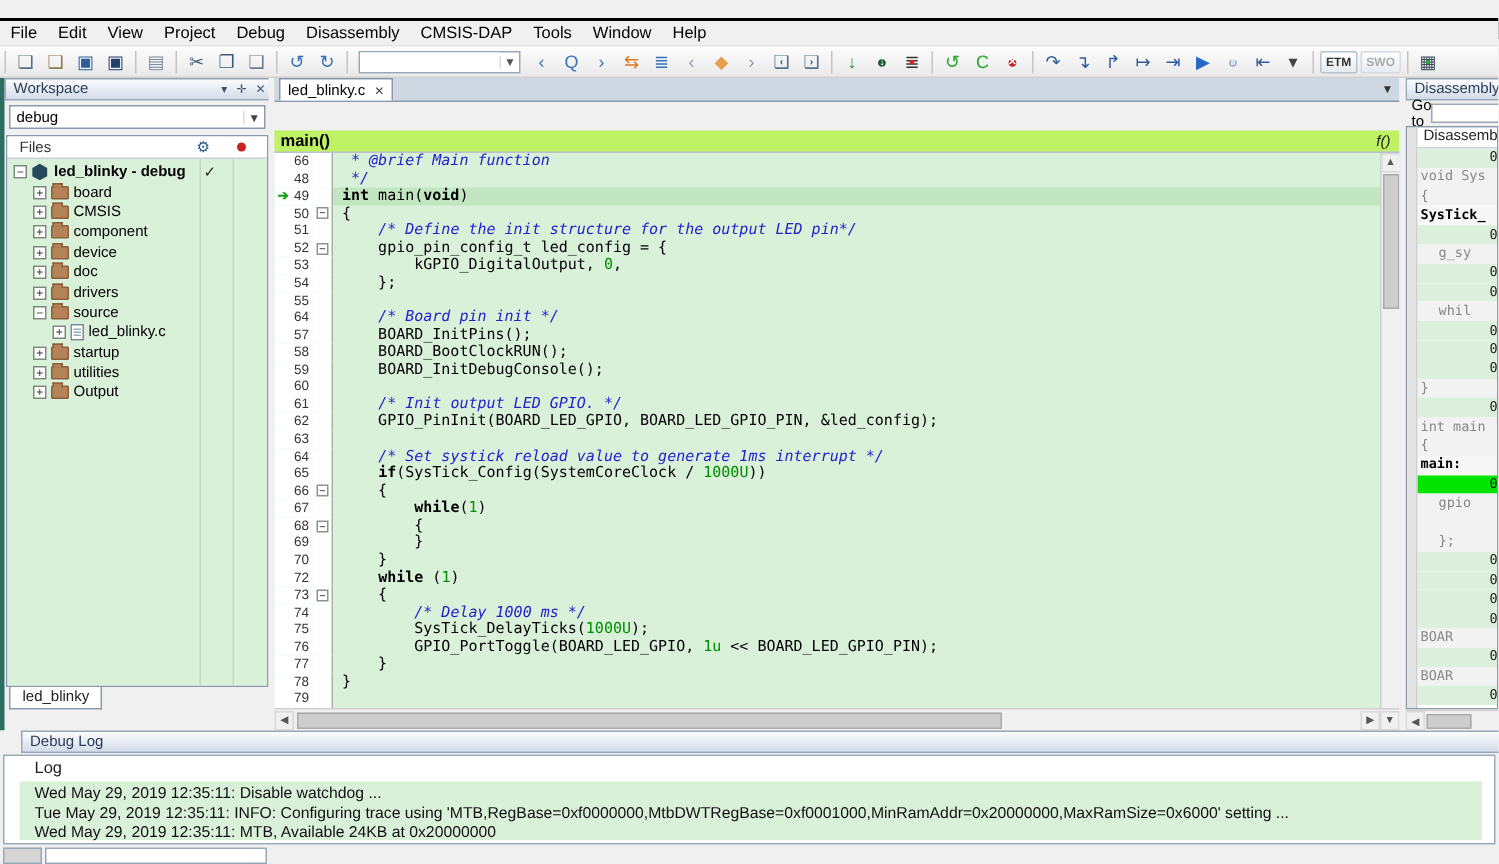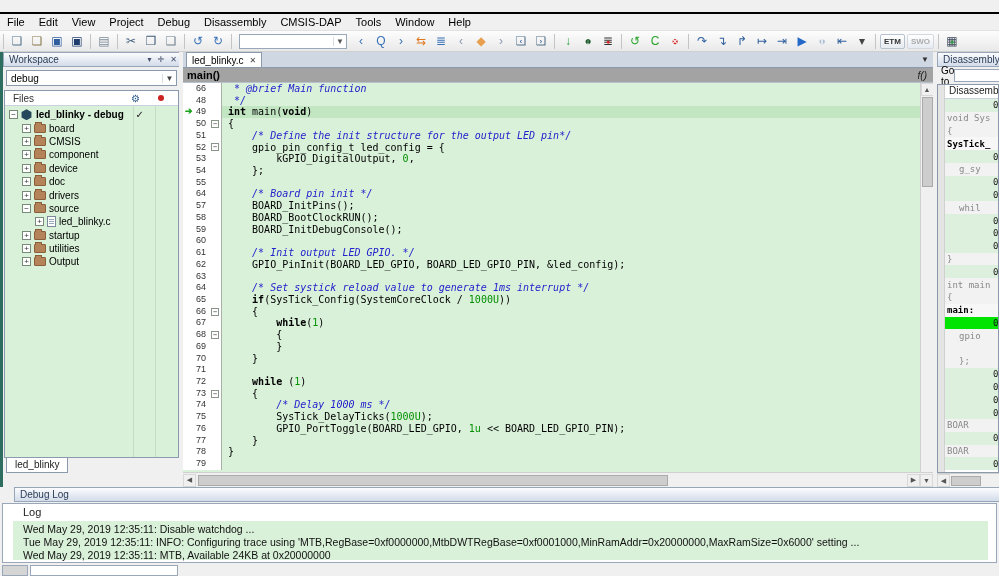--- a/index.html
+++ b/index.html
@@ -61,22 +61,22 @@
   #ws-tab-row { position:absolute; left:4px; top:406px; width:175px; height:18px; background:#f0f0f0; display:flex; align-items:flex-start; }
   #ws-tab { margin-left:2px; height:15px; padding:1px 8px 0; background:#fff; border:1px solid #8b99ad; border-top:none; font-size:10px; color:#222; }
 
   
   #editor { position:absolute; left:183px; top:52px; width:750px; height:435px; display:flex; flex-direction:column; background:#f0f0f0; }
   #ed-tabbar { height:16px; background:#cfd7e2; border-bottom:1px solid #8b99ad; display:flex; align-items:flex-end; }
   #ed-tab { height:15px; background:#fff; border:1px solid #8b99ad; border-bottom:none; margin-left:3px;
     display:flex; align-items:center; padding:0 5px; font-size:10px; gap:6px; }
   #ed-tab .tab-x { font-size:8px; color:#444; }
   #ed-tabbar .tabbar-arrow { margin-left:auto; margin-right:4px; font-size:8px; color:#333; padding-bottom:3px; }
-  #ed-fnbar { height:15px; background:#a3a3a3; border-bottom:1px solid #b8c2cf; display:flex; align-items:center;
-    font-size:11px; font-weight:bold; padding:0 4px; }
+  #ed-fnbar { height:15px; background:#bef264; border-bottom:1px solid #b8c2cf; display:flex; align-items:center;
+    font-size:11px; font-weight:bold; padding:0 4px;margin-top:19px; }
   #ed-fnbar .fn-ic { margin-left:auto; font-style:italic; font-weight:normal; font-size:10px; color:#222; margin-right:2px; }
   #ed-body { flex:1; display:flex; position:relative; overflow:hidden; }
   #gutter-code { flex:1; display:flex; flex-direction:column; overflow:hidden; background:#d9f0d9; }
   .code-line { height:11.73px; display:flex; font-family:"DejaVu Sans Mono","Liberation Mono",monospace; font-size:10px; }
   .ln-num { width:26px; text-align:right; padding-right:3px; color:#333; background:#fff; flex:none;
     font-family:"Liberation Sans",sans-serif; font-size:9px; position:relative; }
   .ln-fold { width:13px; background:#fff; border-right:1px solid #a8b0a8; flex:none; display:flex; align-items:center; justify-content:center; }
   .fold-box { width:8px; height:8px; border:1px solid #8a958a; background:#fff; font-size:7px; line-height:6px; text-align:center; color:#333; }
   .ln-text { flex:1; white-space:pre; color:#000; padding-left:6px; }
   .code-line.current .ln-text { background:#c2e6c2; }
@@ -428,25 +428,20 @@
           <span class="ln-num">69</span>
           <span class="ln-fold"></span>
           <span class="ln-text"><span>        }</span></span>
         </div>
         <div class="code-line">
           <span class="ln-num">70</span>
           <span class="ln-fold"></span>
           <span class="ln-text"><span>    }</span></span>
         </div>
         <div class="code-line">
-          <span class="ln-num">71</span>
-          <span class="ln-fold"></span>
-          <span class="ln-text"></span>
-        </div>
-        <div class="code-line">
           <span class="ln-num">72</span>
           <span class="ln-fold"></span>
           <span class="ln-text"><span>    </span><span class="tok-k">while</span><span> (</span><span class="tok-n">1</span><span>)</span></span>
         </div>
         <div class="code-line">
           <span class="ln-num">73</span>
           <span class="ln-fold">
             <span class="fold-box">−</span>
           </span>
           <span class="ln-text"><span>    {</span></span>

